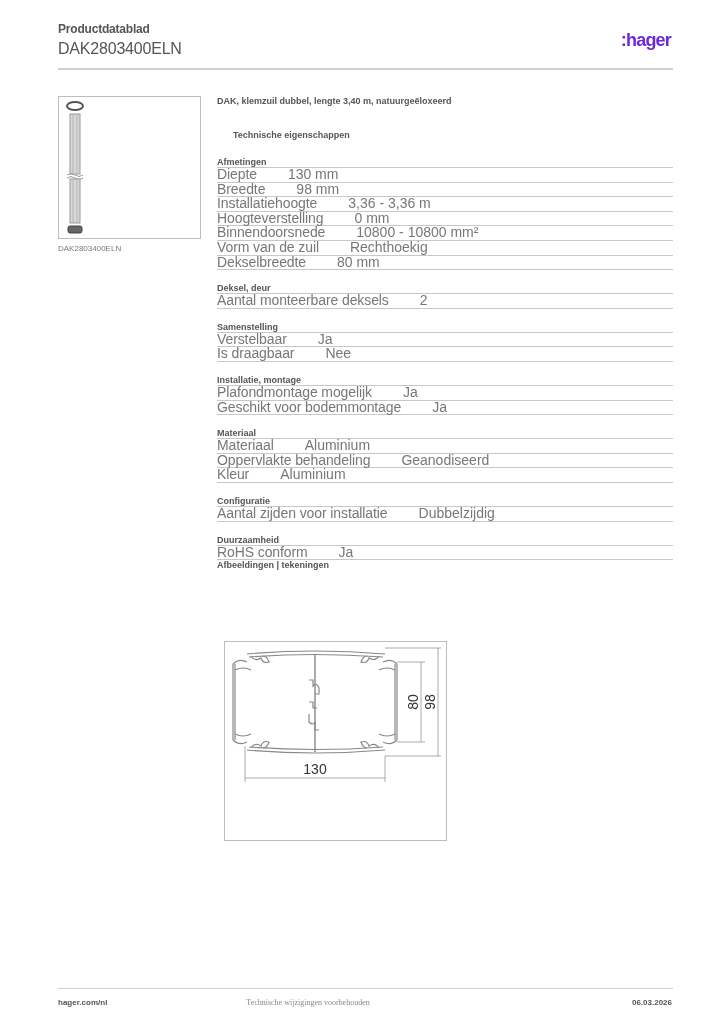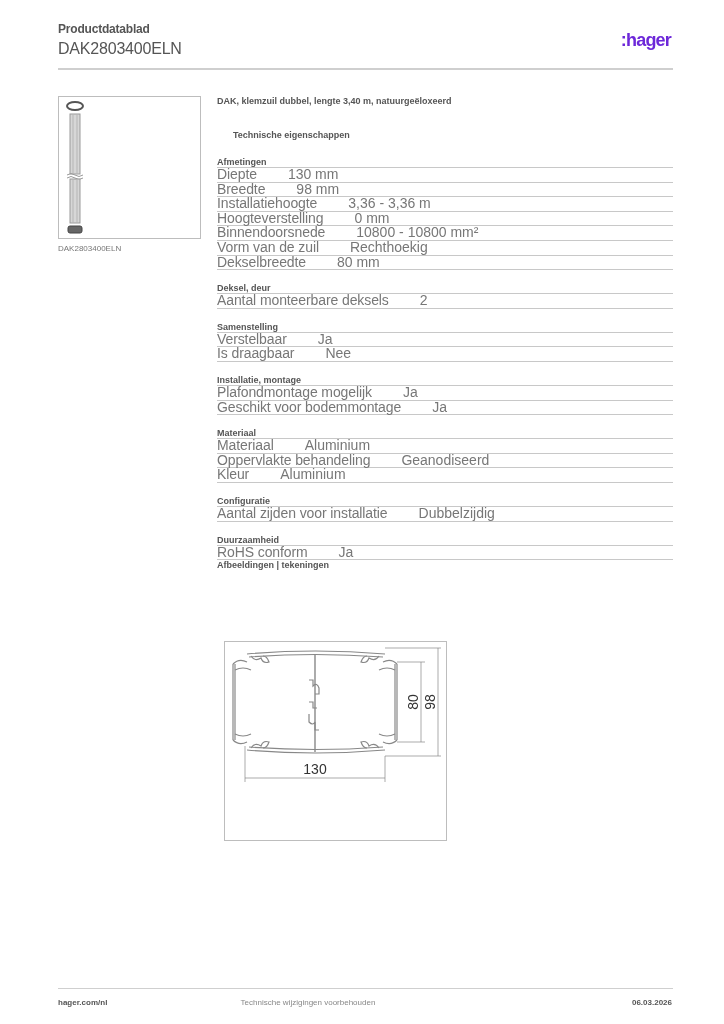--- a/index.html
+++ b/index.html
@@ -23,21 +23,21 @@
     .section-title { font-size: 9px; font-weight: bold; color: #555; height: 12px; line-height: 12px; border-bottom: 1px solid #c8c8c8; }
     .row { display: flex; justify-content: flex-start; height: 14.6px; line-height: 13px; font-size: 14px; color: #777; border-bottom: 1px solid #c8c8c8; gap: 31px; }
     .row .lbl { letter-spacing: -0.1px; }
     .row .val { text-align: right; }
 
     .drawings-title { font-size: 9px; font-weight: bold; color: #555; height: 14px; }
     .drawing-box { position: absolute; left: 217px; top: 641px; width: 223px; height: 200px; border: 1px solid #bdbdbd; background: #fff; margin-left: 7px; }
 
     .footer-rule { position: absolute; left: 58px; top: 988px; width: 615px; height: 1px; background: #cfcfcf; }
     .footer-left { position: absolute; left: 58px; top: 998px; font-size: 8px; font-weight: bold; color: #555; }
-    .footer-center { position: absolute; left: 0; width: 616px; text-align: center; top: 998px; font-size: 8px; color: #888; }
+    .footer-center { position: absolute; left: 0; width: 616px; text-align: center; top: 998px; font-size: 8px; color: #888; font-family: Liberation Serif, serif; }
     .footer-right { position: absolute; right: 52px; top: 998px; font-size: 8px; font-weight: bold; color: #555; }
   </style>
 </head>
 <body>
 
 <div class="header">
   <div class="title">Productdatablad</div>
   <div class="subtitle">DAK2803400ELN</div>
   <div class="logo">:hager</div>
 </div>

